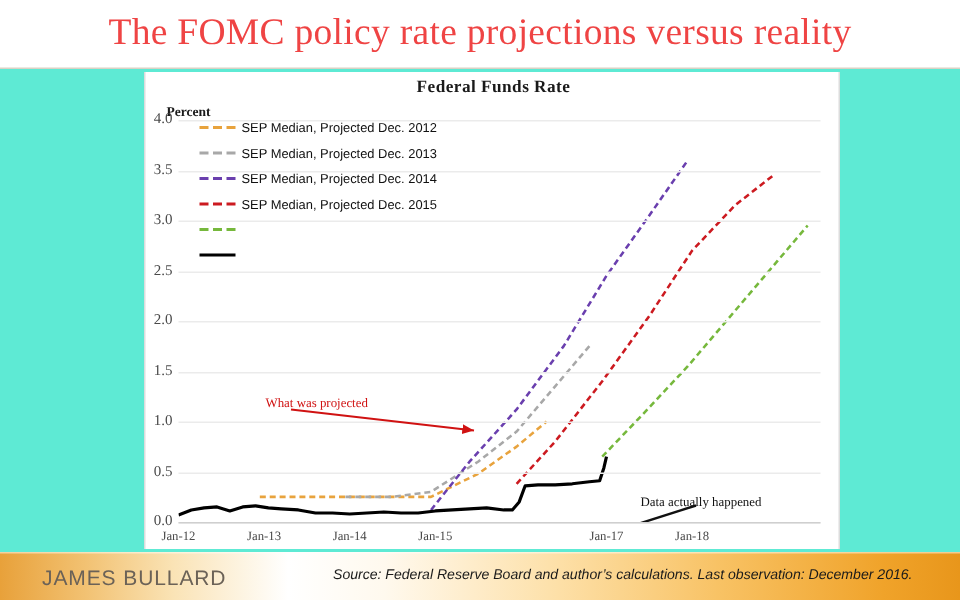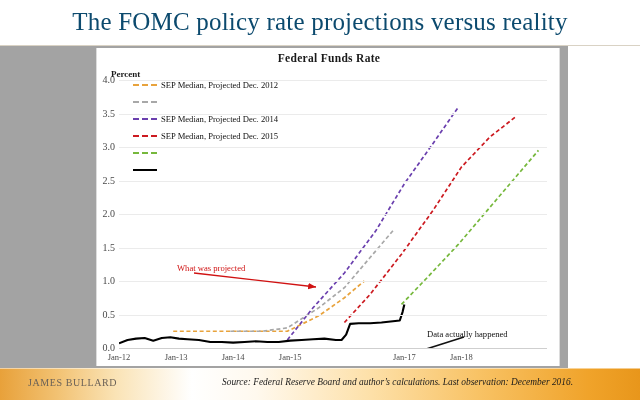--- a/index.html
+++ b/index.html
@@ -11,32 +11,32 @@
   }
   
   #title-bar{
     position:absolute;left:0;top:0;width:640px;height:44px;
     display:flex;align-items:center;justify-content:center;
     background:#ffffff;
   }
   #page-title{
     font-family:"Liberation Serif", serif;
     font-size:25px;
-    color:#0c4a6e;
+    color:#ef4444;
     letter-spacing:.2px;
     white-space:nowrap;
   }
   #title-rule{
     position:absolute;left:0;top:45px;width:640px;height:1px;
     background:#d9d2c4;
   }
   
   #slide-body{
-    position:absolute;left:0;top:46px;width:568px;height:322px;
-    background:#a3a3a3;
+    position:absolute;left:0;top:46px;width:640px;height:322px;
+    background:#5eead4;
   }
   
   #chart-frame{
     position:absolute;left:96px;top:2px;width:464px;height:318px;
     background:#ffffff;
     border-left:1px solid #dcdcdc;
     border-right:1px solid #dcdcdc;
     box-sizing:border-box;
   }
   #chart-title{
@@ -78,21 +78,21 @@
   }
   .legend-row{
     display:flex;align-items:center;height:17px;
   }
   .legend-swatch{
     width:24px;height:0;border-top-width:2px;border-top-style:dashed;
     margin-right:4px;flex:none;
   }
   .legend-swatch.solid{border-top-style:solid;border-top-width:2.5px;}
   .legend-text{
-    font-family:Liberation Serif, serif;
+    font-family:Liberation Sans, sans-serif;
     font-size:8.6px;color:#111111;white-space:nowrap;text-align:center;
   }
   
   .annot{
     position:absolute;
     font-family:"Liberation Serif", serif;
     font-size:8.6px;white-space:nowrap;
   }
   #annot-projected{left:80px;top:215px;color:#d01212;}
   #annot-happened{left:330px;top:281px;color:#111111;}
@@ -107,27 +107,27 @@
     position:absolute;left:0;top:0;width:640px;height:32px;
     background:linear-gradient(to right,
       #e8a13a 0%, #f2c273 9%, #fae3b5 18%, #ffffff 30%,
       #fff9ee 40%, #fde0a8 58%, #f8c264 75%, #f0a32a 92%, #e8961b 100%);
   }
   #footer-topline{
     position:absolute;left:0;top:0;width:640px;height:1px;background:#ffffff;opacity:.5;
   }
   #brand-name{
     position:absolute;left:28px;top:9px;
-    font-family:Liberation Serif, serif;
-    font-size:10px;color:#6b6257;
+    font-family:Liberation Sans, sans-serif;
+    font-size:14px;color:#6b6257;
     letter-spacing:.6px;
   }
   #source-note{
     position:absolute;left:222px;top:9px;
-    font-family:Liberation Serif, serif;
+    font-family:Liberation Sans, sans-serif;
     font-style:italic;font-size:9.4px;color:#1a1a1a;
     white-space:nowrap;
   }
   svg{display:block;}
 </style>
 </head>
 <body>
 
 <div id="title-bar">
   <div id="page-title">The FOMC policy rate projections versus reality</div>
@@ -200,20 +200,21 @@
       </svg>
     </div>
 
     <div id="legend">
         <div class="legend-row">
           <span class="legend-swatch" style="border-top-color: rgb(232, 163, 61);"></span>
           <span class="legend-text">SEP Median, Projected Dec. 2012</span>
         </div>
         <div class="legend-row">
           <span class="legend-swatch" style="border-top-color: rgb(168, 168, 168);"></span>
+          <span class="legend-text">SEP Median, Projected Dec. 2013</span>
         </div>
         <div class="legend-row">
           <span class="legend-swatch" style="border-top-color: rgb(106, 63, 174);"></span>
           <span class="legend-text">SEP Median, Projected Dec. 2014</span>
         </div>
         <div class="legend-row">
           <span class="legend-swatch" style="border-top-color: rgb(204, 26, 32);"></span>
           <span class="legend-text">SEP Median, Projected Dec. 2015</span>
         </div>
         <div class="legend-row">

